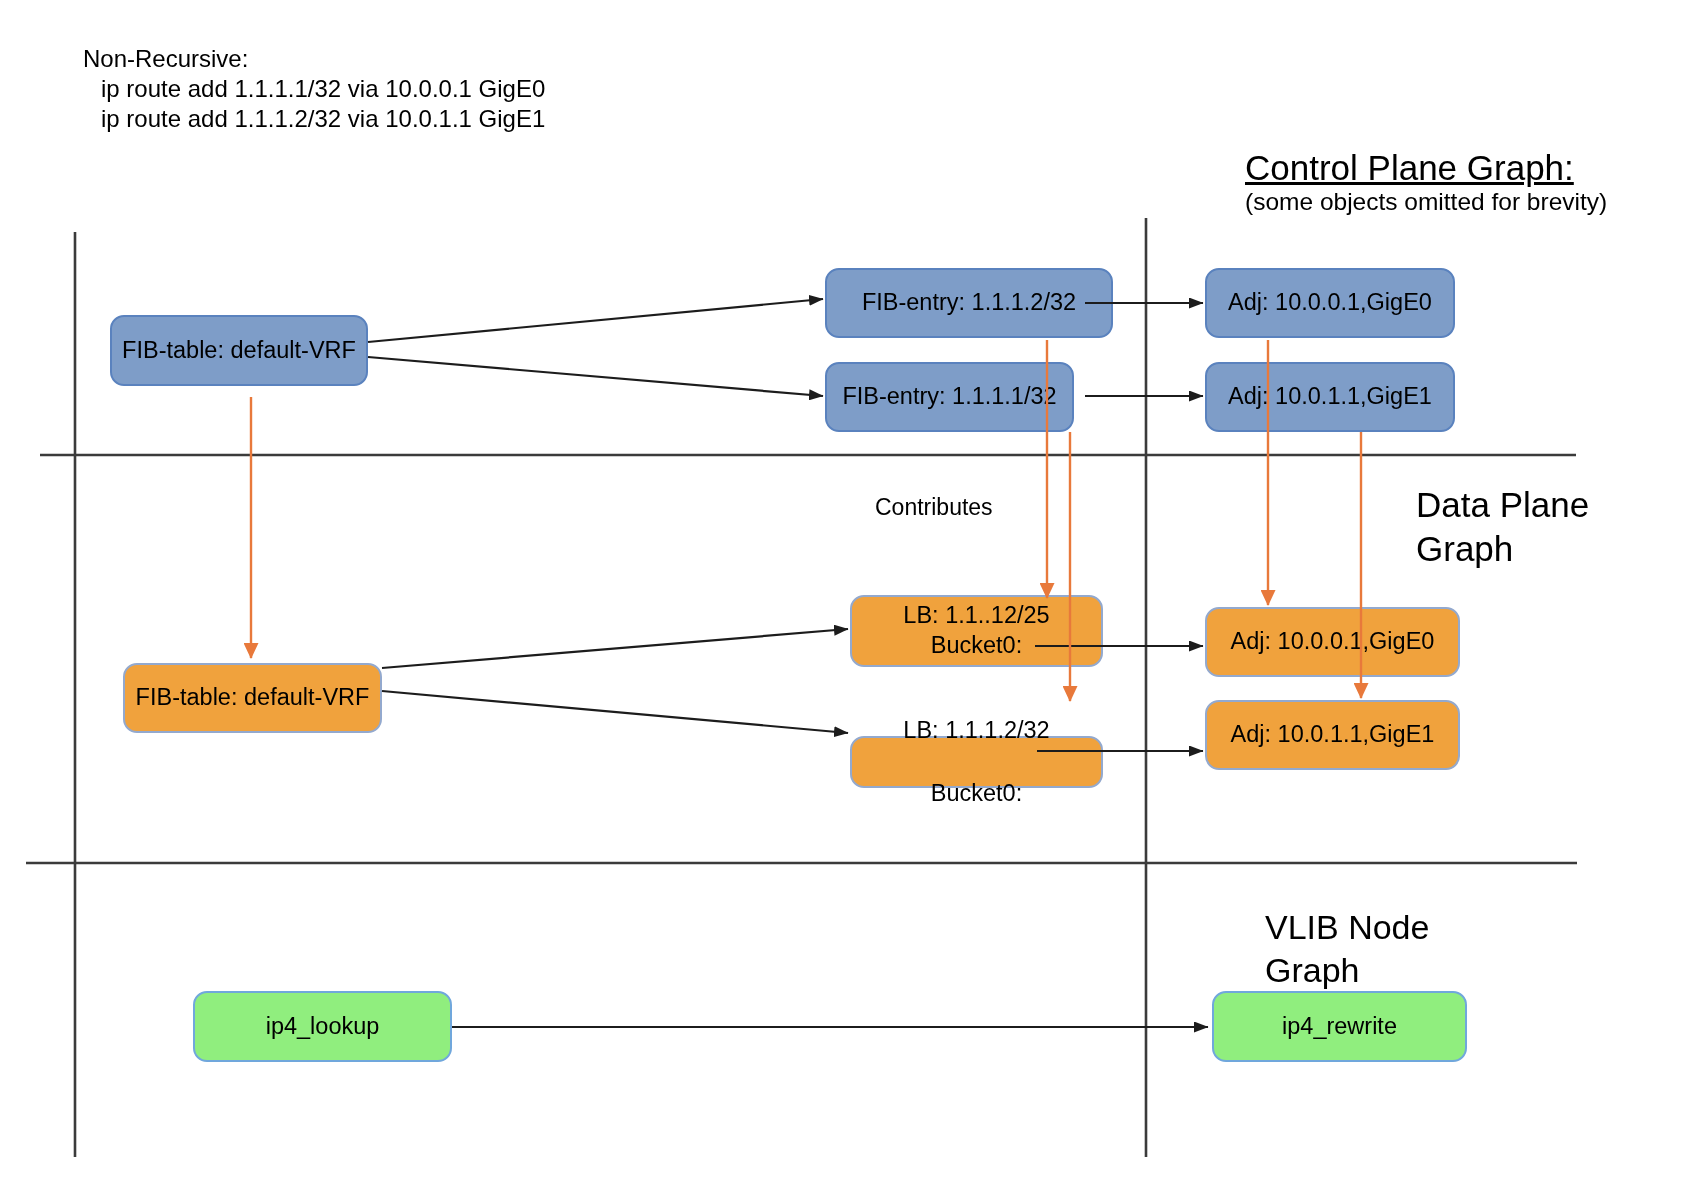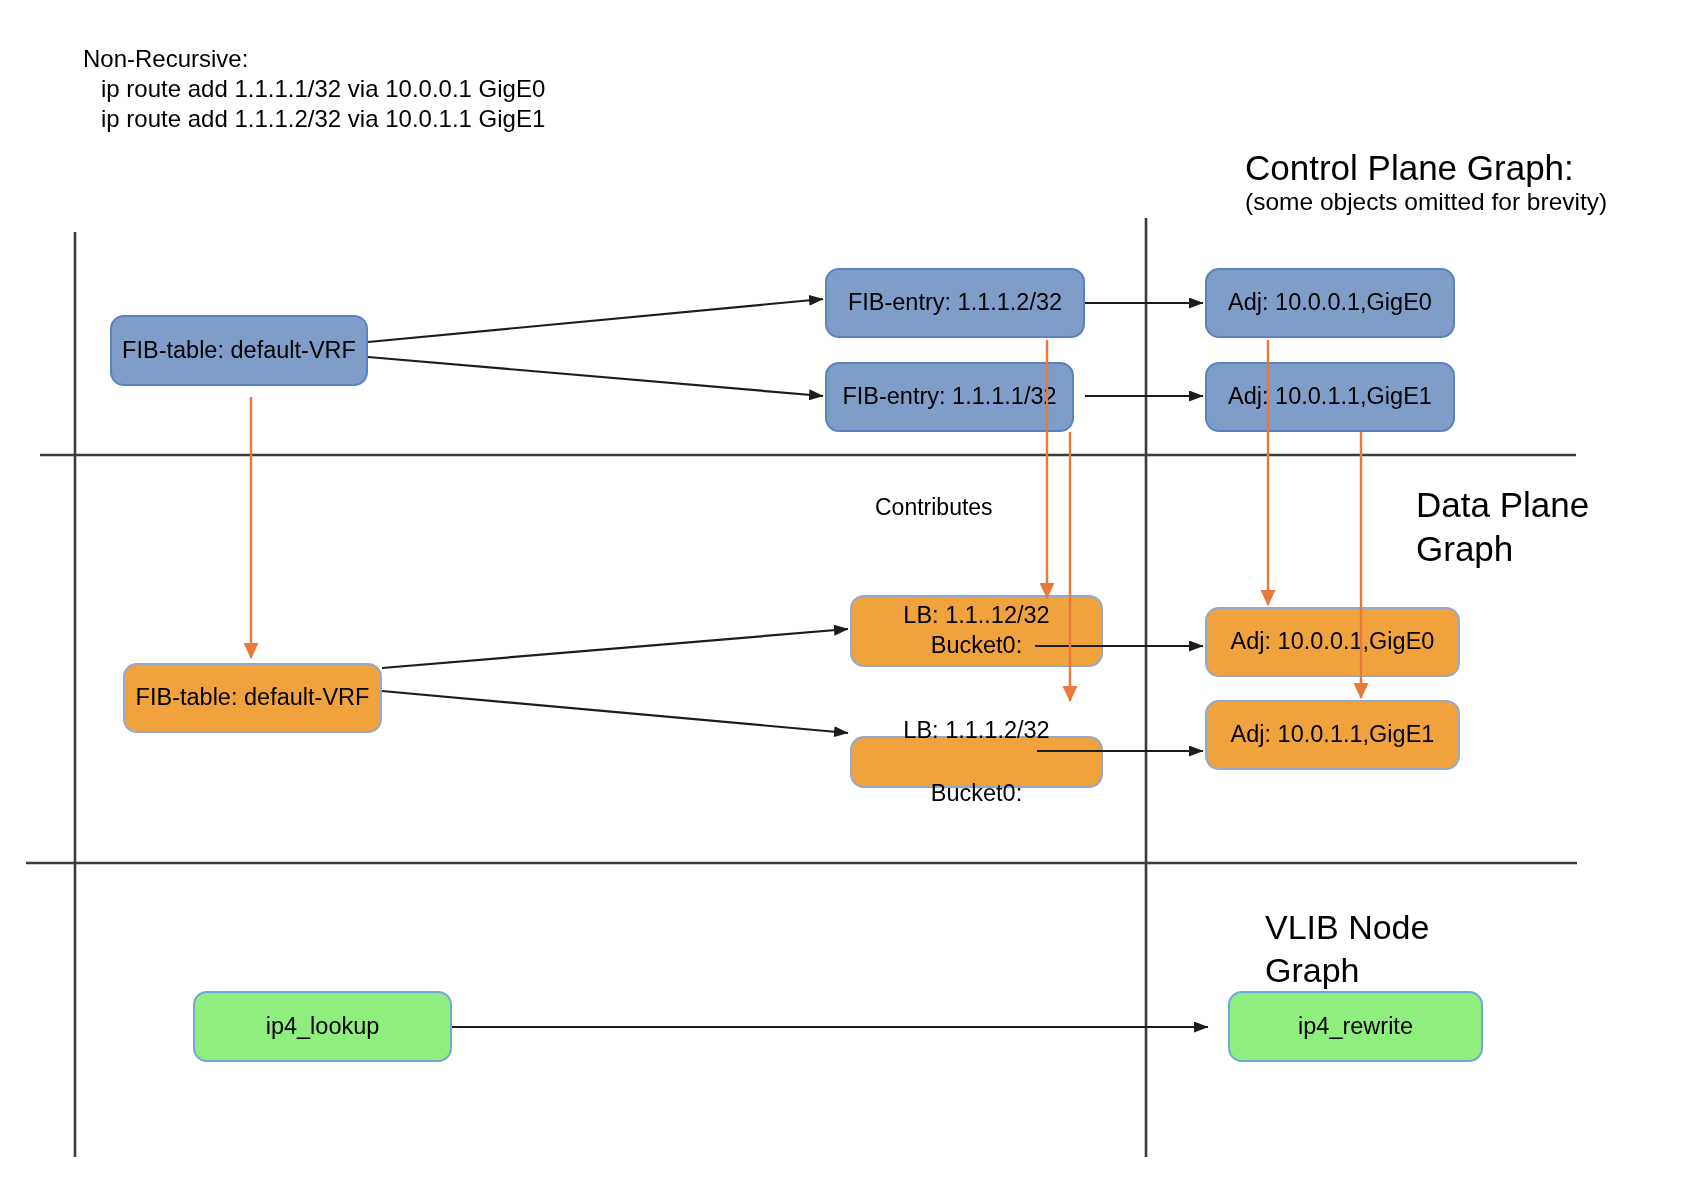--- a/index.html
+++ b/index.html
@@ -32,21 +32,21 @@
     white-space: nowrap;
     z-index: 2;
     color: var(--text-color, #000);
   }
   .node.blue   { background: var(--control-node-fill); border-color: var(--control-node-border); }
   .node.orange { background: var(--data-node-fill);    border-color: var(--data-node-border); }
   .node.green  { background: var(--vlib-node-fill);    border-color: var(--vlib-node-border); }
   .label { position: absolute; z-index: 3; color: var(--text-color, #000); }
   .note { font-size: 24px; line-height: 30px; }
   .note .cmd { padding-left: 18px; }
-  .cp-title-main { font-size: 35px; line-height: 40px; }
+  .cp-title-main { font-size: 35px; line-height: 40px; text-decoration: underline; }
   .cp-title-sub  { font-size: 24.5px; line-height: 28px; }
   .big-title { font-size: 35px; line-height: 44px; }
   .contributes { font-size: 23px; }
   .arrow-black { stroke: var(--arrow-black-color); stroke-width: 2.2px; fill: none; }
   .arrow-orange { stroke: var(--arrow-orange-color); stroke-width: 2.4px; fill: none; }
   .grid-line { stroke: var(--grid-line-color); stroke-width: 2.6px; }
   #mk-black path { fill: var(--arrow-black-color); }
   #mk-orange path { fill: var(--arrow-orange-color); }
 </style>
 </head>
@@ -73,55 +73,55 @@
   <div class="label contributes" style="left:875px; top:494px;">Contributes</div>
 
   <div class="label big-title" style="left:1265px; top:906px; font-size:34px; line-height:43px;">
     <div>VLIB Node</div>
     <div>Graph</div>
   </div>
 
   <div class="node blue" style="left:110px; top:315px; width:258px; height:71px;">
     <span>FIB-table: default-VRF</span>
   </div>
-  <div class="node blue" style="left:825px; top:268px; width:260px; height:70px;">
+  <div class="node blue" style="left:825px; top:268px; width:288px; height:70px;">
     <span>FIB-entry: 1.1.1.2/32</span>
   </div>
   <div class="node blue" style="left:825px; top:362px; width:249px; height:70px;">
     <span>FIB-entry: 1.1.1.1/32</span>
   </div>
   <div class="node blue" style="left:1205px; top:268px; width:250px; height:70px;">
     <span>Adj: 10.0.0.1,GigE0</span>
   </div>
   <div class="node blue" style="left:1205px; top:362px; width:250px; height:70px;">
     <span>Adj: 10.0.1.1,GigE1</span>
   </div>
 
   <div class="node orange" style="left:123px; top:663px; width:259px; height:70px;">
     <span>FIB-table: default-VRF</span>
   </div>
   <div class="node orange" style="left:850px; top:595px; width:253px; height:72px;">
-    <span>LB: 1.1..12/32</span>
+    <span>LB: 1.1..12/25</span>
     <span>Bucket0:</span>
   </div>
   <div class="node orange" style="left:850px; top:736px; width:253px; height:52px;gap:33px;">
     <span>LB: 1.1.1.2/32</span>
     <span>Bucket0:</span>
   </div>
   <div class="node orange" style="left:1205px; top:607px; width:255px; height:70px;">
     <span>Adj: 10.0.0.1,GigE0</span>
   </div>
   <div class="node orange" style="left:1205px; top:700px; width:255px; height:70px;">
     <span>Adj: 10.0.1.1,GigE1</span>
   </div>
 
   <div class="node green" style="left:193px; top:991px; width:259px; height:71px;">
     <span>ip4_lookup</span>
   </div>
-  <div class="node green" style="left:1212px; top:991px; width:255px; height:71px;margin-left:16px;">
+  <div class="node green" style="left:1212px; top:991px; width:255px; height:71px;">
     <span>ip4_rewrite</span>
   </div>
 
   <svg class="layer" width="1682" height="1184" viewBox="0 0 1682 1184">
     <defs>
       <marker id="mk-black" markerUnits="userSpaceOnUse" markerWidth="15" markerHeight="11" refX="14" refY="5.5" orient="auto">
         <path d="M0,0 L14.5,5.5 L0,11 Z"></path>
       </marker>
       <marker id="mk-orange" markerUnits="userSpaceOnUse" markerWidth="17" markerHeight="15" refX="15" refY="7.5" orient="auto">
         <path d="M0,0 L16,7.5 L0,15 Z"></path>

